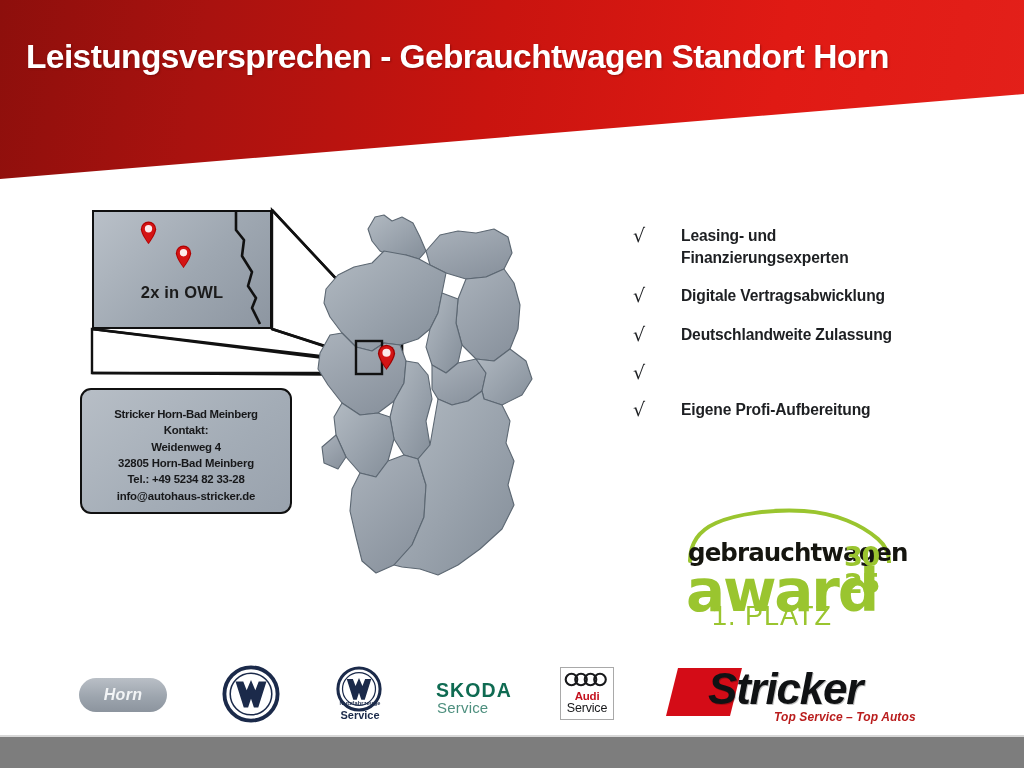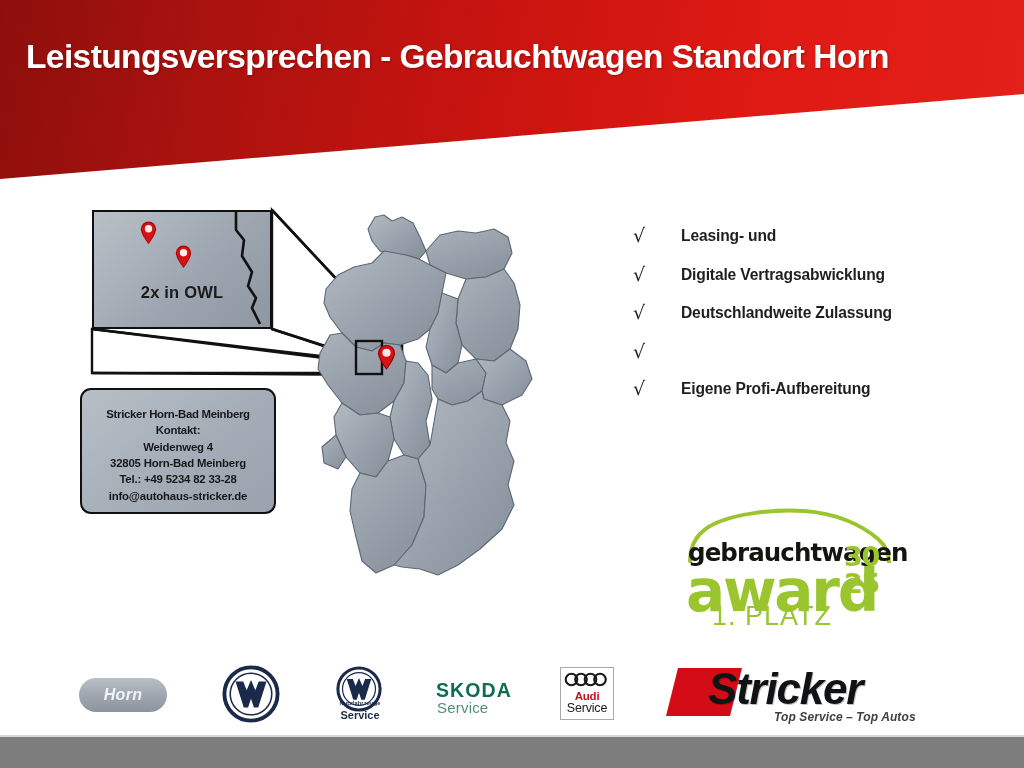--- a/index.html
+++ b/index.html
@@ -35,21 +35,21 @@
     font-size:16.5px;font-weight:bold;color:#1b1b1b;letter-spacing:.2px;
   }
   .pin{position:absolute;width:17px;height:24px;}
   .pin svg{display:block;width:100%;height:100%;}
   .pin-owl-1{left:140px;top:221px;}
   .pin-owl-2{left:175px;top:245px;}
   .pin-map{left:377px;top:344px;width:19px;height:27px;}
 
   
   .contact-box{
-    position:absolute;left:80px;top:388px;width:196px;height:126px;
+    position:absolute;left:80px;top:388px;width:212px;height:126px;
     background:linear-gradient(140deg,#b7bec6 0%,#a3acb6 60%,#99a2ad 100%);
     border:2.2px solid #101010;border-radius:11px;box-sizing:border-box;
     display:flex;flex-direction:column;align-items:center;justify-content:center;
     padding-top:8px;
   }
   .contact-line{
     font-size:11.4px;font-weight:bold;color:#17181a;line-height:16.4px;
     text-align:center;letter-spacing:-.2px;white-space:nowrap;
   }
   .contact-line.first{letter-spacing:-.3px;}
@@ -138,21 +138,21 @@
   .stricker .para{
     position:absolute;left:0;top:6px;width:64px;height:48px;background:#d40c17;
     transform:skewX(-14deg);
   }
   .stricker .word{
     position:absolute;left:36px;top:2px;font-size:44px;font-weight:bold;font-style:italic;
     color:#101214;letter-spacing:-1.2px;text-shadow:1px 1px 0 rgba(0,0,0,.25);text-align:right;
   }
   .stricker .tag{
     position:absolute;left:102px;top:48px;font-size:12px;font-weight:bold;font-style:italic;
-    color:#404040;letter-spacing:.1px;
+    color:#b91c1c;letter-spacing:.1px;
   }
 
   
   .footer-bar{position:absolute;left:0;top:737px;width:1024px;height:31px;background:#7d7d7d;}
   .footer-hair{position:absolute;left:0;top:735px;width:1024px;height:2px;background:#d8d8d8;}
 </style>
 </head>
 <body>
 
 <div id="slide">
@@ -251,20 +251,21 @@
         <path d="M10 25.5C10 25.5 17.6 15 17.6 9.5A7.6 7.6 0 1 0 2.4 9.5C2.4 15 10 25.5 10 25.5Z" fill="#d41414"></path>
         <circle cx="10" cy="9" r="4.3" fill="#ffffff" opacity=".9"></circle>
       </svg>
   </div>
 
   <div class="promise-list">
     <div class="promise-row">
       <div class="chk">√</div>
       <div class="txt">
         <div>Leasing- und</div>
+        <div>Finanzierungsexperten</div>
       </div>
     </div>
     <div class="promise-row" style="margin-top:4px;">
       <div class="chk">√</div>
       <div class="txt">Digitale Vertragsabwicklung</div>
     </div>
     <div class="promise-row" style="margin-top:8px;">
       <div class="chk">√</div>
       <div class="txt">Deutschlandweite Zulassung</div>
     </div>

